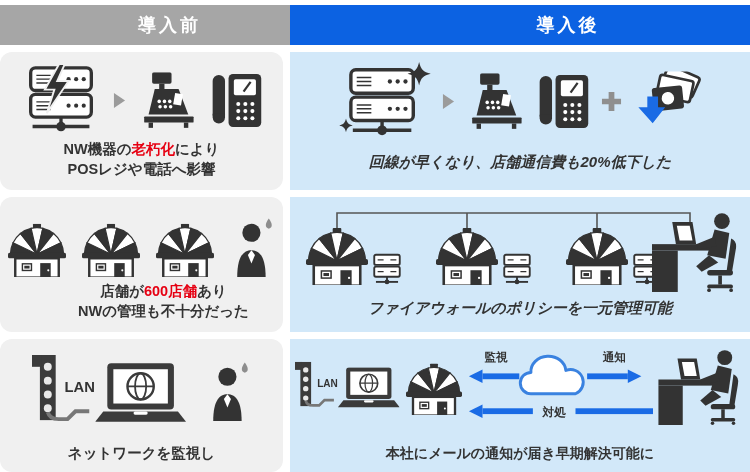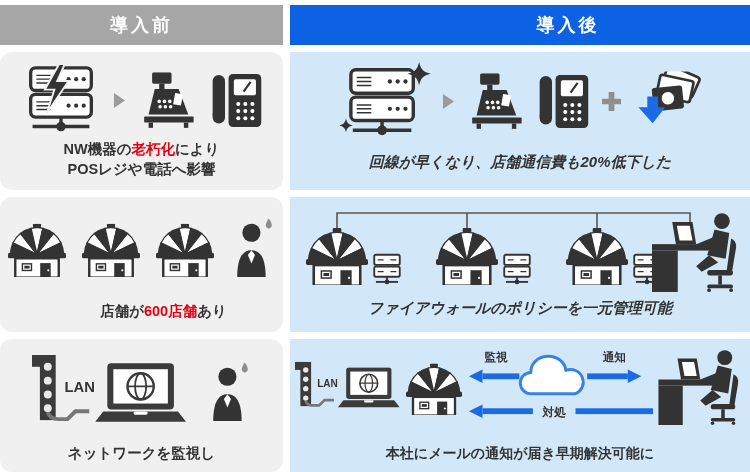--- a/index.html
+++ b/index.html
@@ -1,21 +1,21 @@
 <!DOCTYPE html>
 <html style="--header-gray: #a6a6a6; --header-blue: #0c62e2; --panel-gray: #f0f0f0; --panel-blue: #d2e8f9; --accent-red: #e60012;"><head>
 <meta charset="utf-8">
 <style>
   html,body{margin:0;padding:0;background:#fff;}
   body{font-family:"Liberation Sans","DejaVu Sans",sans-serif;}
   .canvas{position:relative;width:750px;height:472px;background:#fff;overflow:hidden;}
 
   .col-header{position:absolute;top:5px;height:40px;display:flex;align-items:center;justify-content:center;
     color:#fff;font-size:18px;font-weight:bold;letter-spacing:3px;}
-  .hdr-before{left:0;width:283px;background:var(--header-gray,#a6a6a6);}
+  .hdr-before{left:0;width:283px;background:var(--header-gray,#a6a6a6);padding-left:28px;}
   .hdr-after{left:290px;width:460px;background:var(--header-blue,#0c62e2);padding-left:48px;}
 
   .panel{position:absolute;}
   .panel.left{left:0;width:283px;background:var(--panel-gray,#f0f0f0);border-radius:12px;}
   .panel.right{left:290px;width:460px;background:var(--panel-blue,#d2e8f9);}
   .row1{top:52px;height:138px;}
   .row2{top:197px;height:135px;}
   .row3{top:339px;height:133px;}
 
   .icon-row{display:flex;align-items:center;justify-content:center;}
@@ -265,20 +265,21 @@
           <use href="#sym-store"></use>
         </svg>
       <svg width="46" height="60" viewBox="0 0 58 76">
           <use href="#sym-person"></use>
         </svg>
     </div>
     <div class="caption" style="bottom:10px;margin-left:44px;">
       <div>
         <span>店舗が</span><span class="hl">600店舗</span><span>あり</span>
       </div>
+      <div>NWの管理も不十分だった</div>
     </div>
   </div>
 
   <div class="panel right row2">
     <svg class="abs" style="left:0;top:6px;" width="460" height="36" viewBox="0 0 460 36">
       <path d="M47 32 V10 H400 V34 M177 32 V10 M307 32 V10" stroke="#555" stroke-width="1.6" fill="none"></path>
     </svg>
     <div class="abs" style="left:16px;top:24px;">
       <svg width="62" height="64" viewBox="0 -8 72 74">
           <use href="#sym-store"></use>

